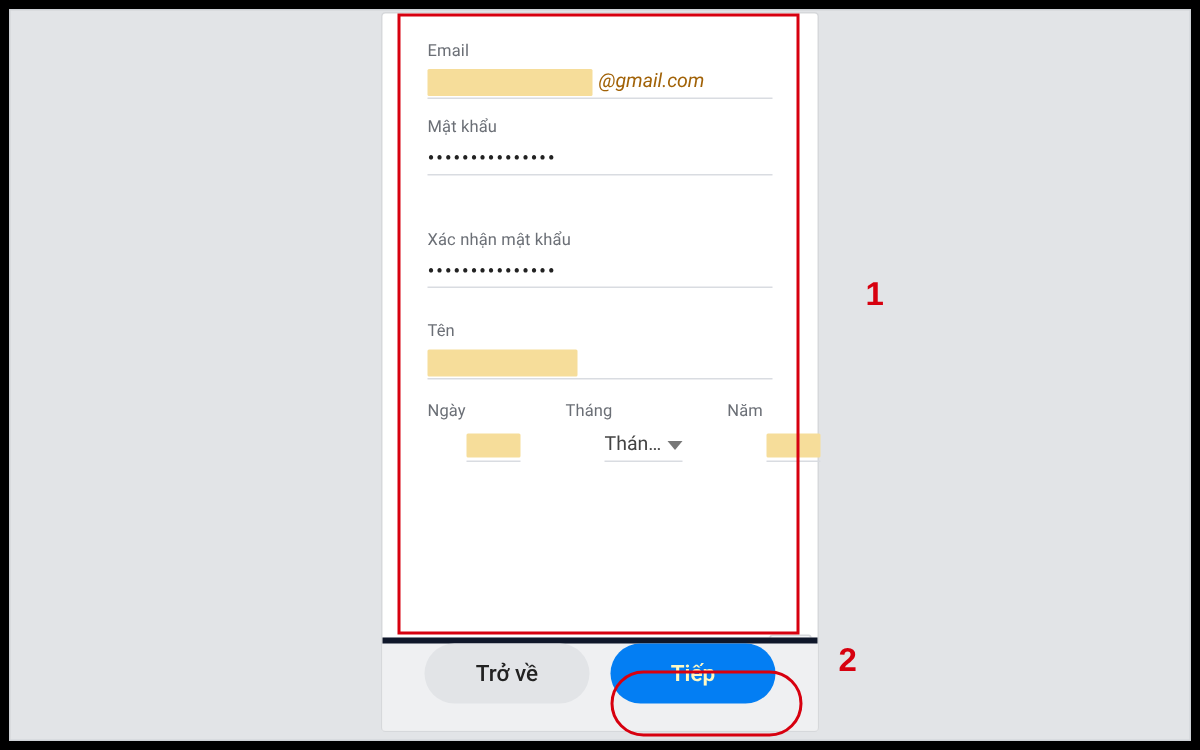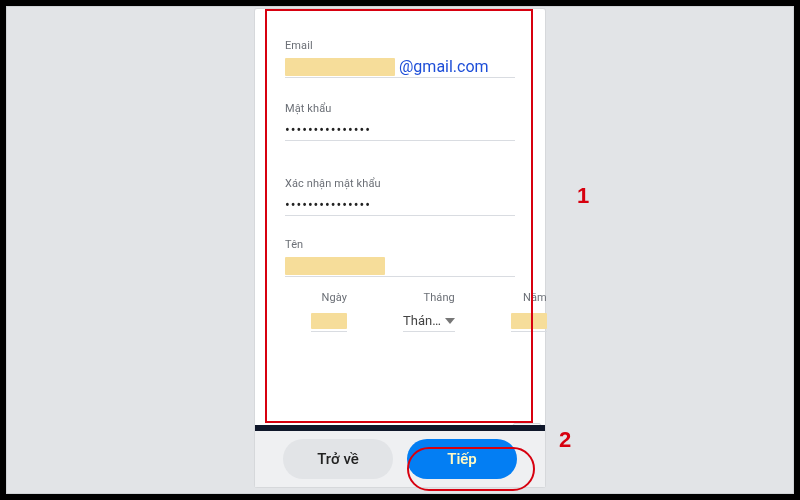--- a/index.html
+++ b/index.html
@@ -42,52 +42,51 @@
     border-radius:0 0 10px 10px;
     padding:6px 16px 10px 16px;
   }
   .highlight-box{
     position:absolute;
     border:2px solid #d7000f;
     pointer-events:none;
   }
   .hl1{left:10px;top:0;width:268px;height:414px;}
   .hl2{left:152px;top:438px;width:128px;height:44px;border-radius:22px;}
-  .field{margin-top:20px;padding-top:4px;}
+  .field{margin-top:8px;padding-top:4px;}
   .label{
     font-size:11px;
     color:#6b6f76;
     letter-spacing:.1px;
     margin-bottom:4px;
   }
   .value-row{
     display:flex;
     align-items:center;
     gap:4px;
     height:22px;
     border-bottom:1px solid #d9dce1;
   }
   .redact{
     background:#f6dd9a;
     height:18px;
     border-radius:1px;
   }
   .redact.sm{width:36px;height:16px;}
-  .suffix{color:#1d4ed8;font-size:16px;}
+  .suffix{color:#a16207;font-size:13px;font-style:italic;}
   .dots{
     font-size:14px;
     letter-spacing:1px;
     color:#222;
     line-height:14px;
   }
   .dob{
     display:flex;
     gap:30px;
     margin-top:14px;
-    text-align:right;
   }
   .dob .col{flex:1;}
   .dob .col .label{margin-bottom:6px;}
   .dob .cell{
     height:22px;
     border-bottom:1px solid #d9dce1;
     display:flex;
     align-items:center;
     justify-content:space-between;
     font-size:13px;
@@ -100,24 +99,23 @@
     border-right:5px solid transparent;
     border-top:6px solid #777;
     margin-left:4px;
   }
   .bottom-bar{
     position:absolute;
     left:0;right:0;bottom:0;
     height:62px;
     background:#eff0f2;
     display:flex;
-    align-items:center;
     justify-content:center;
     gap:14px;
-    border-top:6px solid #0f172a;
+    border-top:4px solid #0f172a;
   }
   .btn{
     min-width:110px;
     height:40px;
     border-radius:20px;
     display:flex;
     align-items:center;
     justify-content:center;
     font-size:15px;
     font-weight:500;

